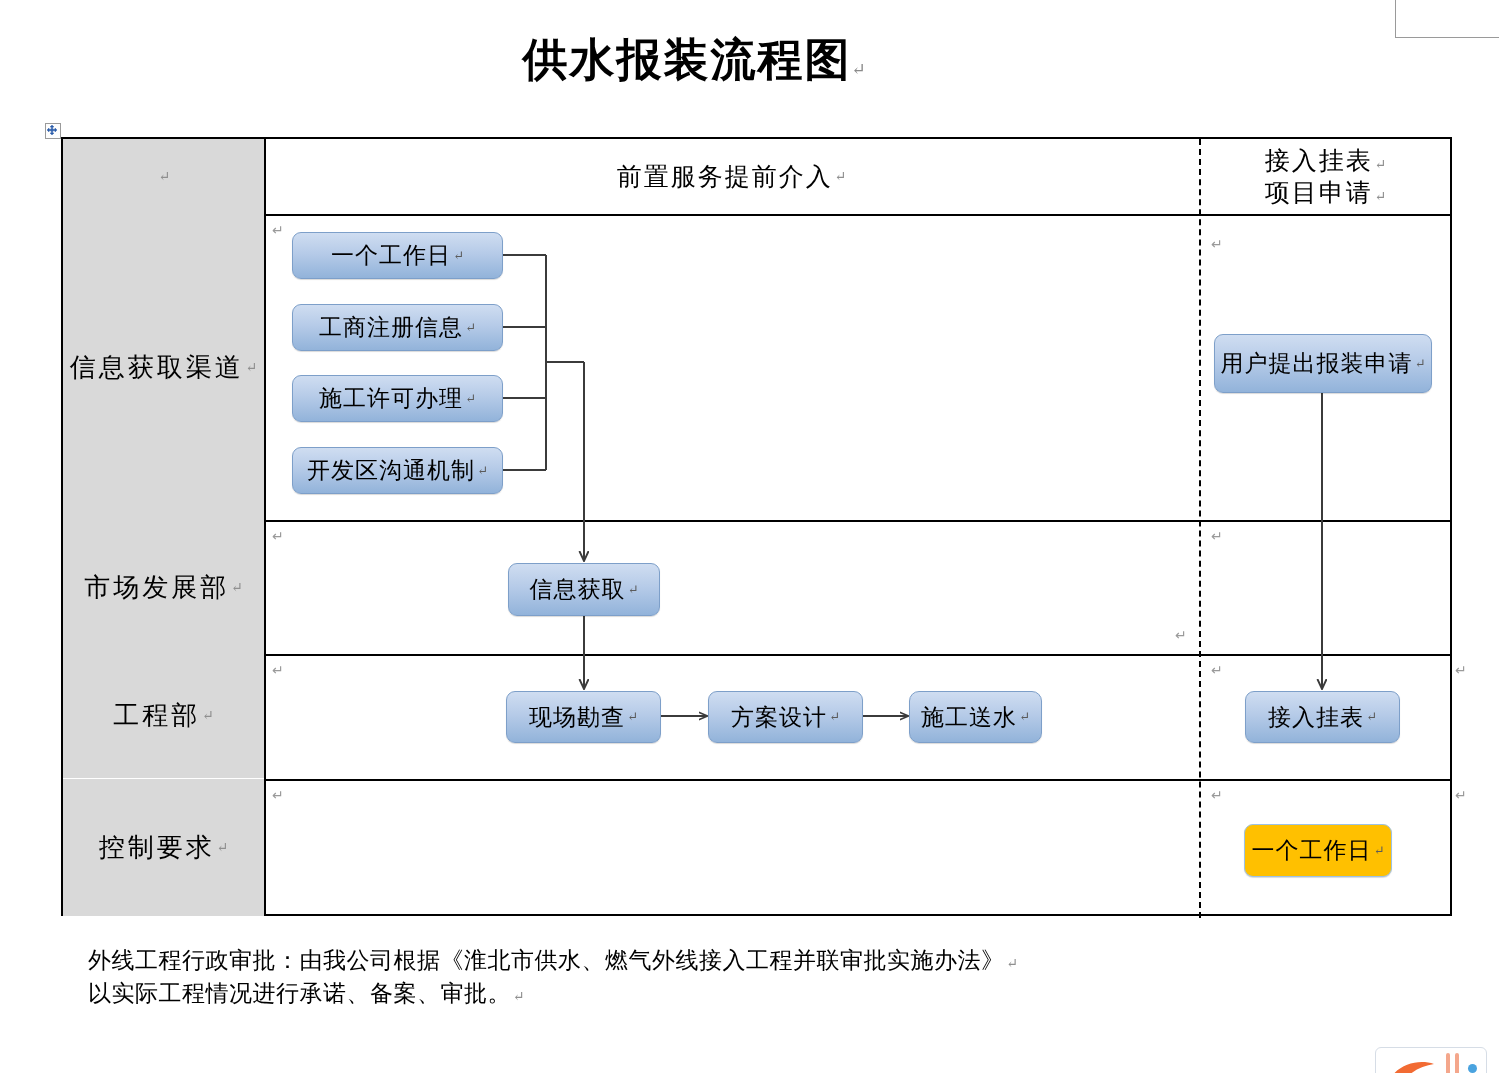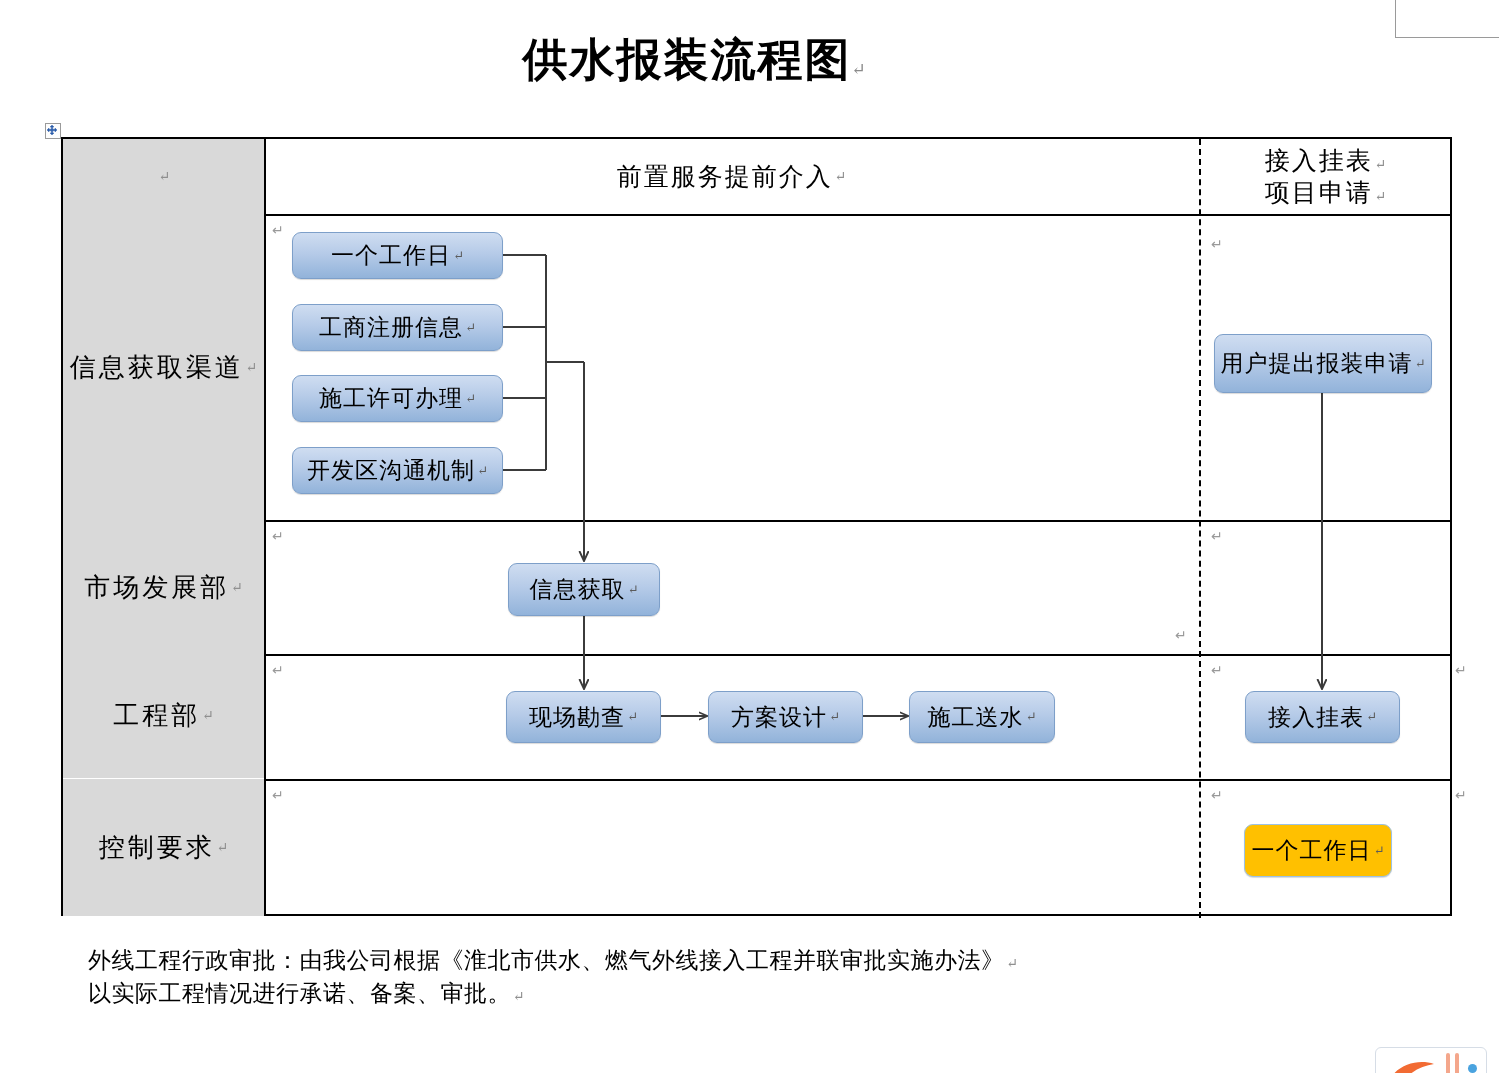--- a/index.html
+++ b/index.html
@@ -258,21 +258,21 @@
   </div>
 
   <div class="fbox" style="left:506px;top:691px;width:155px;height:52px;">
     <span>现场勘查</span>
       <span class="pil">↵</span>
   </div>
   <div class="fbox" style="left:708px;top:691px;width:155px;height:52px;text-align:right;">
     <span>方案设计</span>
       <span class="pil">↵</span>
   </div>
-  <div class="fbox" style="left:909px;top:691px;width:146px;height:52px;">
+  <div class="fbox" style="left:909px;top:691px;width:133px;height:52px;border-radius:10px;">
     <span>施工送水</span>
       <span class="pil">↵</span>
   </div>
 
   <div class="fbox" style="left:1245px;top:691px;width:155px;height:52px;">
     <span>接入挂表</span>
       <span class="pil">↵</span>
   </div>
 
   <div class="fbox gold" style="left:1244px;top:824px;width:148px;height:53px;">

